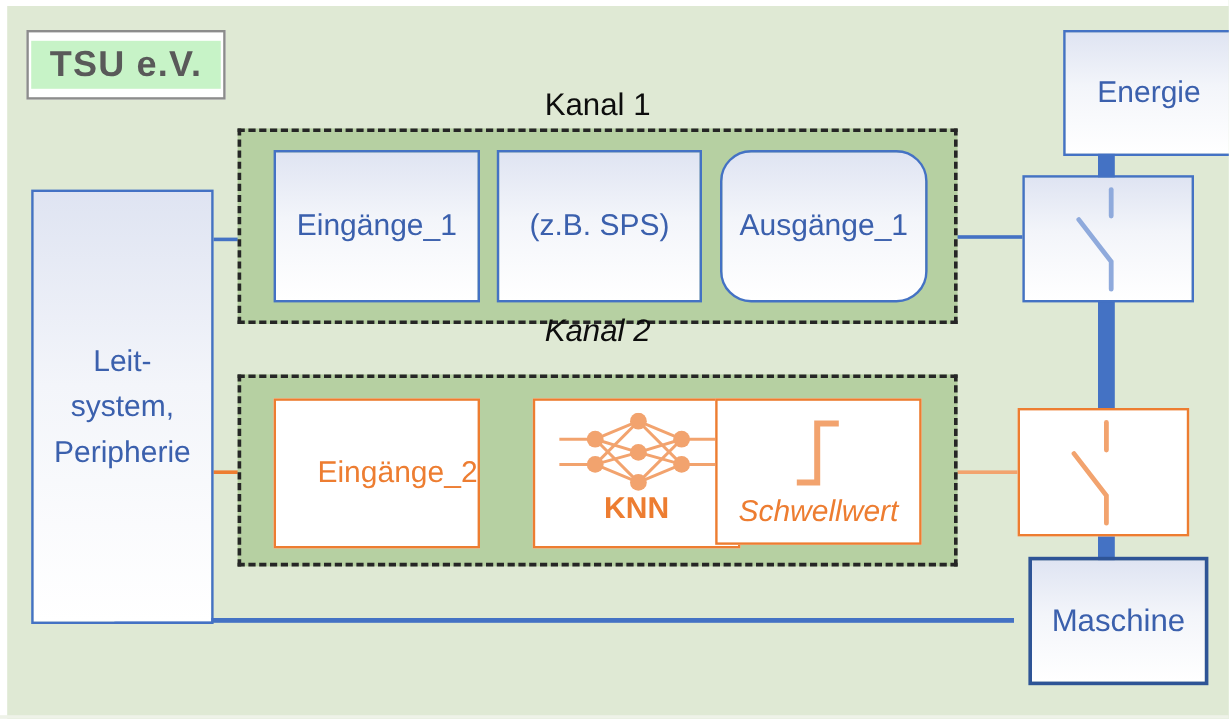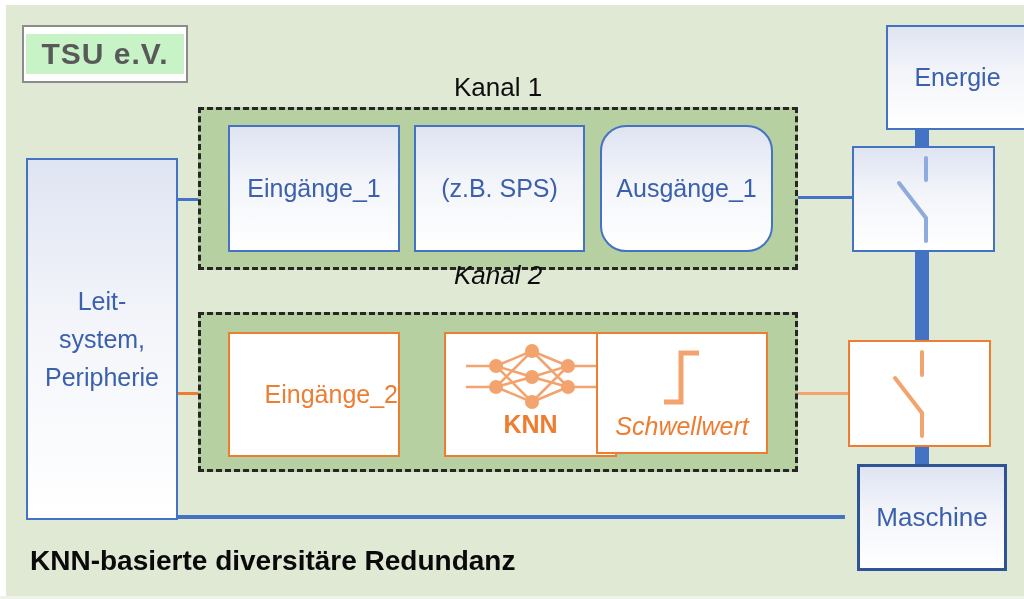--- a/index.html
+++ b/index.html
@@ -163,15 +163,14 @@
     <svg width="138" height="102" viewBox="0 0 138 102">
       <path class="sw-orange" d="M71 9 V32"></path>
       <path class="sw-orange" d="M44 35 L71 70 V93"></path>
     </svg>
   </div>
 
   <div class="bluebox maschine" style="left:845px;top:464px;width:150px;height:107px;margin-left:12px;">
     <div>Maschine</div>
   </div>
 
-  <div class="main-title">KNN-basierte diversitäre Redundanz</div>
 
 </div>
 
 </body></html>

